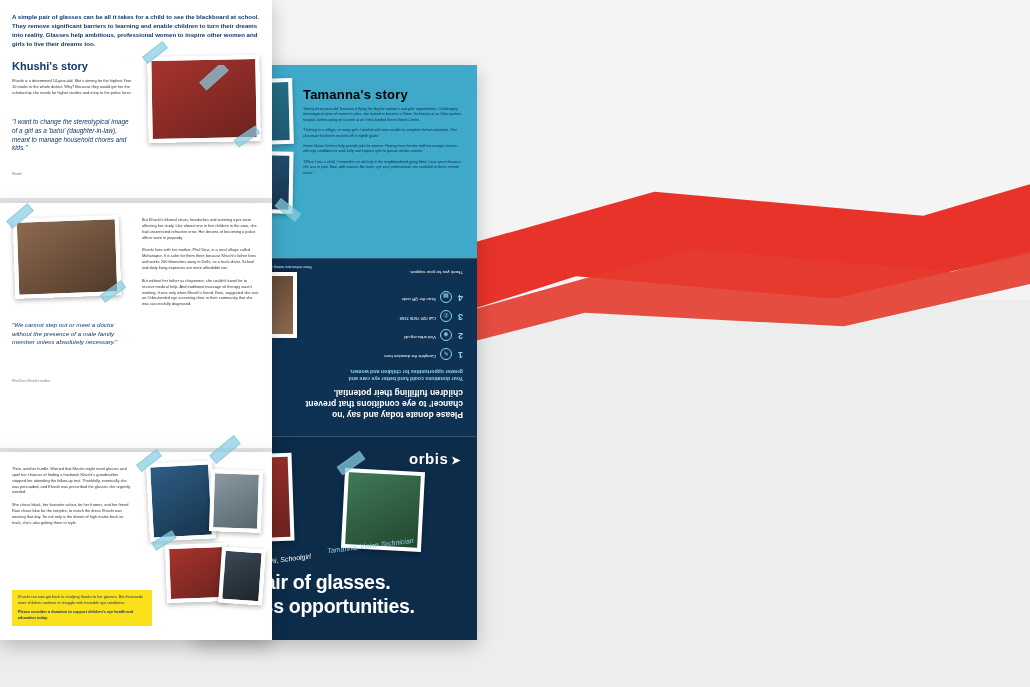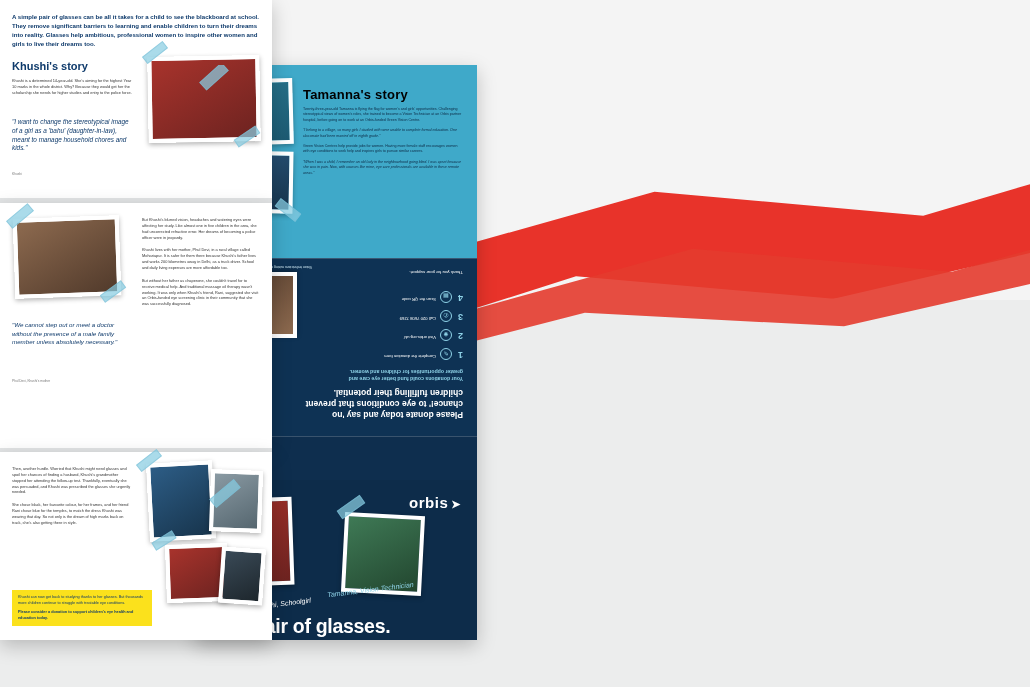--- a/index.html
+++ b/index.html
@@ -121,21 +121,20 @@
   }
   .lf-mid-cap {
     position:absolute; right:14px; bottom:2px; width:110px; text-align:right;
     color:#cfe9f3; font-size:3.4px; line-height:1.3;
   }
 
   
   .lf-bot {
     position:absolute; left:0; top:371px; width:282px; height:204px;
     background:#0d2c4a;
-    margin-top:44px;
   }
   .orbis-logo {
     position:absolute; right:16px; top:14px;
     color:#fff; font-size:15px; font-weight:bold; letter-spacing:.5px;
   }
   .orbis-logo .arrow {
     display:inline-block; margin-left:3px; color:#fff; font-size:11px;
   }
   .lf-cover-tag1 {
     position:absolute; left:60px; top:120px;

